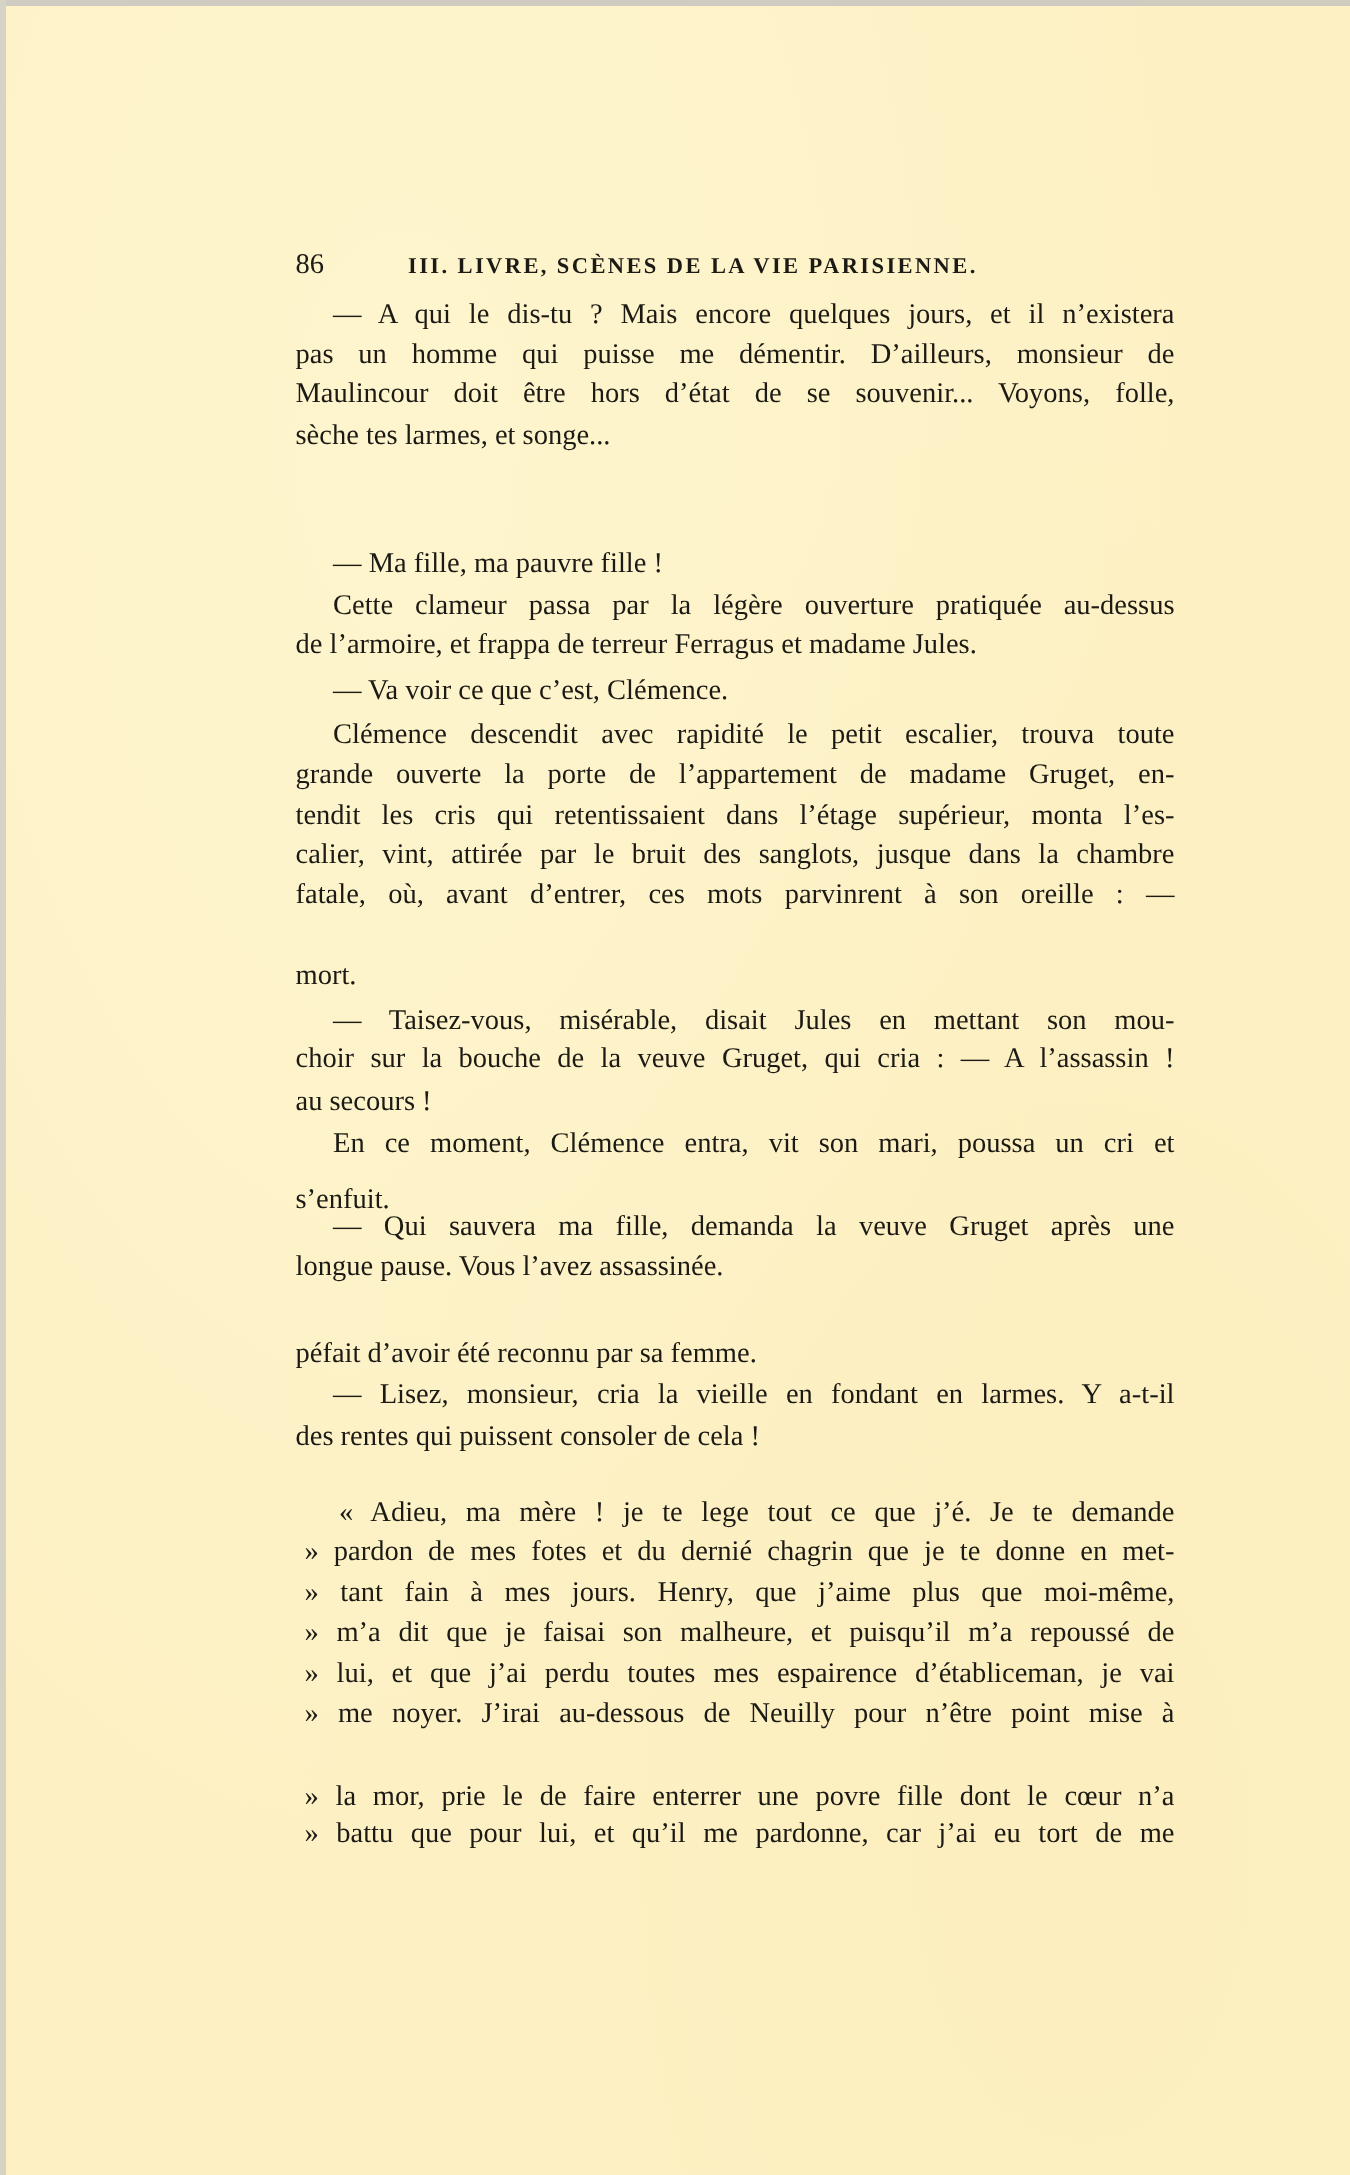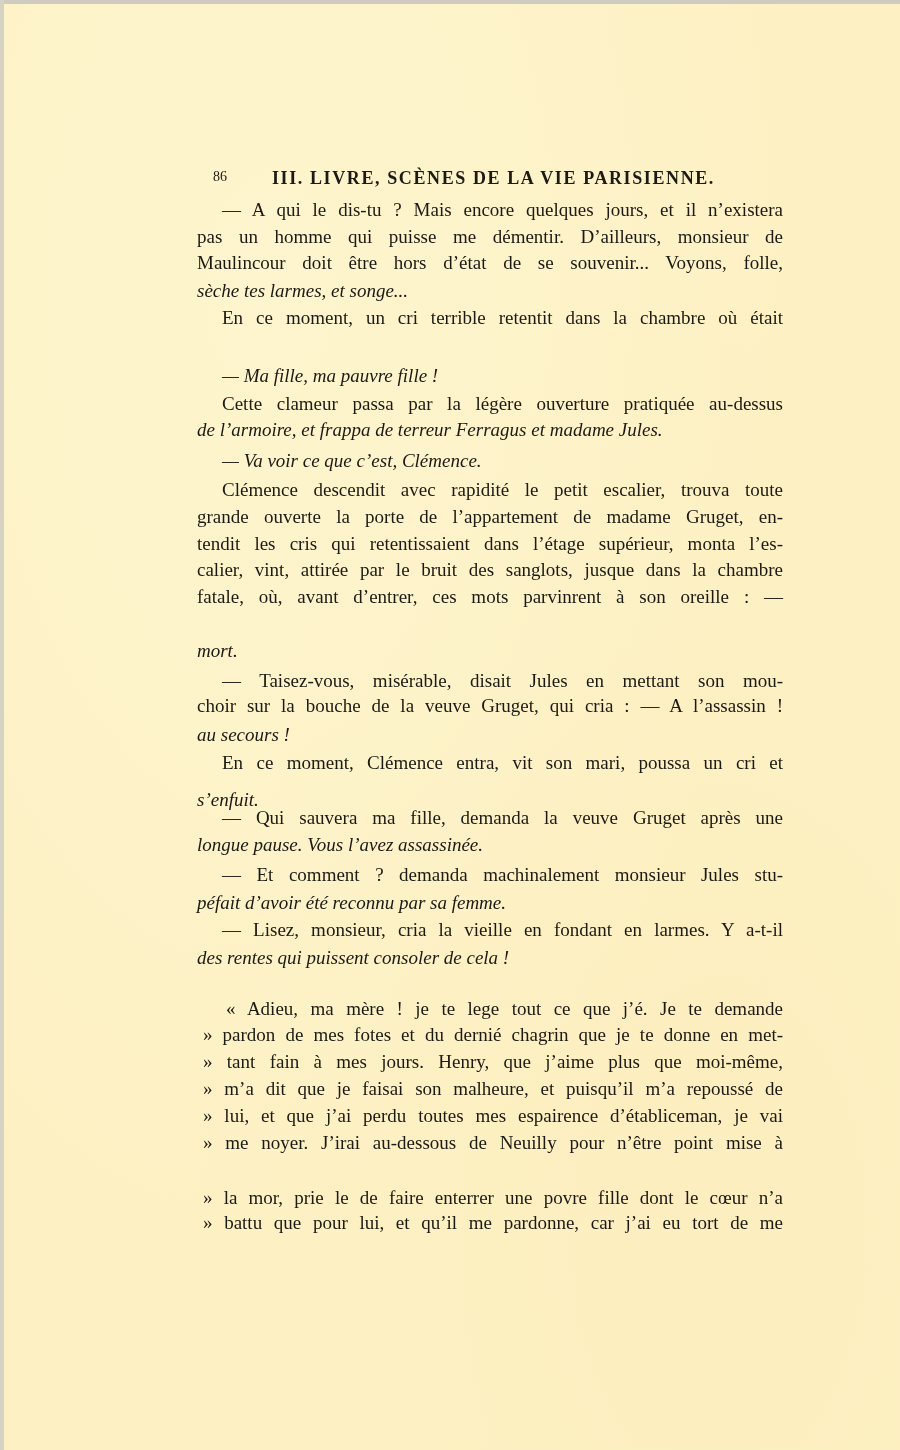--- a/index.html
+++ b/index.html
@@ -32,69 +32,68 @@
     }
     .header {
       position: absolute;
       left: 197px;
       top: 164px;
       width: 586px;
       height: 26px;
     }
     .page-number {
       position: absolute;
-      left: 16px; top: 0;
-      font-size: 14px;
+      left: 0; top: 0;
+      font-size: 19px;
       line-height: 26px;
     }
     .running-head {
       position: absolute;
       left: 75px; top: 2px;
-      font-size: 18px;
+      font-size: 15px;
       line-height: 24px;
       font-weight: bold;
       letter-spacing: 1.6px;
       font-variant: small-caps;
       white-space: nowrap;
     }
     .line {
       position: absolute;
       left: 197px;
       width: 586px;
       height: 26px;
       font-size: 19px;
       line-height: 26px;
       white-space: nowrap;
       text-align: justify;
       text-align-last: justify;
       overflow: visible;
     }
     .line.indent { left: 222px; width: 561px; }
-    .line.last { text-align-last: left; font-style: italic; }
+    .line.last { text-align-last: left; }
     .line.letter { left: 203px; width: 580px; }
     .line.letter.indent { left: 226px; width: 557px; }
   </style>
 </head>
 <body>
 
 <div class="page">
   <div class="edge-top"></div>
   <div class="edge-left"></div>
 
   <div class="header">
     <span class="page-number">86</span>
     <span class="running-head">III. LIVRE, SCÈNES DE LA VIE PARISIENNE.</span>
   </div>
 
   <div class="line indent" style="top:197px">— A qui le dis-tu ? Mais encore quelques jours, et il n’existera</div>
   <div class="line" style="top:224px">pas un homme qui puisse me démentir. D’ailleurs, monsieur de</div>
   <div class="line" style="top:250px">Maulincour doit être hors d’état de se souvenir... Voyons, folle,</div>
   <div class="line last" style="top:278px">sèche tes larmes, et songe...</div>
 
-  <div class="line indent" style="top:305px">En ce moment, un cri terrible retentit dans la chambre où était</div>
 
   <div class="line indent last" style="top:363px">— Ma fille, ma pauvre fille !</div>
 
   <div class="line indent" style="top:391px">Cette clameur passa par la légère ouverture pratiquée au-dessus</div>
   <div class="line last" style="top:417px">de l’armoire, et frappa de terreur Ferragus et madame Jules.</div>
 
   <div class="line indent last" style="top:448px">— Va voir ce que c’est, Clémence.</div>
 
   <div class="line indent" style="top:477px">Clémence descendit avec rapidité le petit escalier, trouva toute</div>
   <div class="line" style="top:504px">grande ouverte la porte de l’appartement de madame Gruget, en-</div>
@@ -106,21 +105,20 @@
   <div class="line indent" style="top:668px">— Taisez-vous, misérable, disait Jules en mettant son mou-</div>
   <div class="line" style="top:693px">choir sur la bouche de la veuve Gruget, qui cria : — A l’assassin !</div>
   <div class="line last" style="top:722px">au secours !</div>
 
   <div class="line indent" style="top:750px">En ce moment, Clémence entra, vit son mari, poussa un cri et</div>
   <div class="line last" style="top:787px">s’enfuit.</div>
 
   <div class="line indent" style="top:805px">— Qui sauvera ma fille, demanda la veuve Gruget après une</div>
   <div class="line last" style="top:832px">longue pause. Vous l’avez assassinée.</div>
 
-  <div class="line indent" style="top:862px">— Et comment ? demanda machinalement monsieur Jules stu-</div>
   <div class="line last" style="top:890px">péfait d’avoir été reconnu par sa femme.</div>
 
   <div class="line indent" style="top:917px">— Lisez, monsieur, cria la vieille en fondant en larmes. Y a-t-il</div>
   <div class="line last" style="top:945px">des rentes qui puissent consoler de cela !</div>
 
   <div class="line letter indent" style="top:996px">« Adieu, ma mère ! je te lege tout ce que j’é. Je te demande</div>
   <div class="line letter" style="top:1022px">» pardon de mes fotes et du dernié chagrin que je te donne en met-</div>
   <div class="line letter" style="top:1049px">» tant fain à mes jours. Henry, que j’aime plus que moi-même,</div>
   <div class="line letter" style="top:1076px">» m’a dit que je faisai son malheure, et puisqu’il m’a repoussé de</div>
   <div class="line letter" style="top:1103px">» lui, et que j’ai perdu toutes mes espairence d’établiceman, je vai</div>

